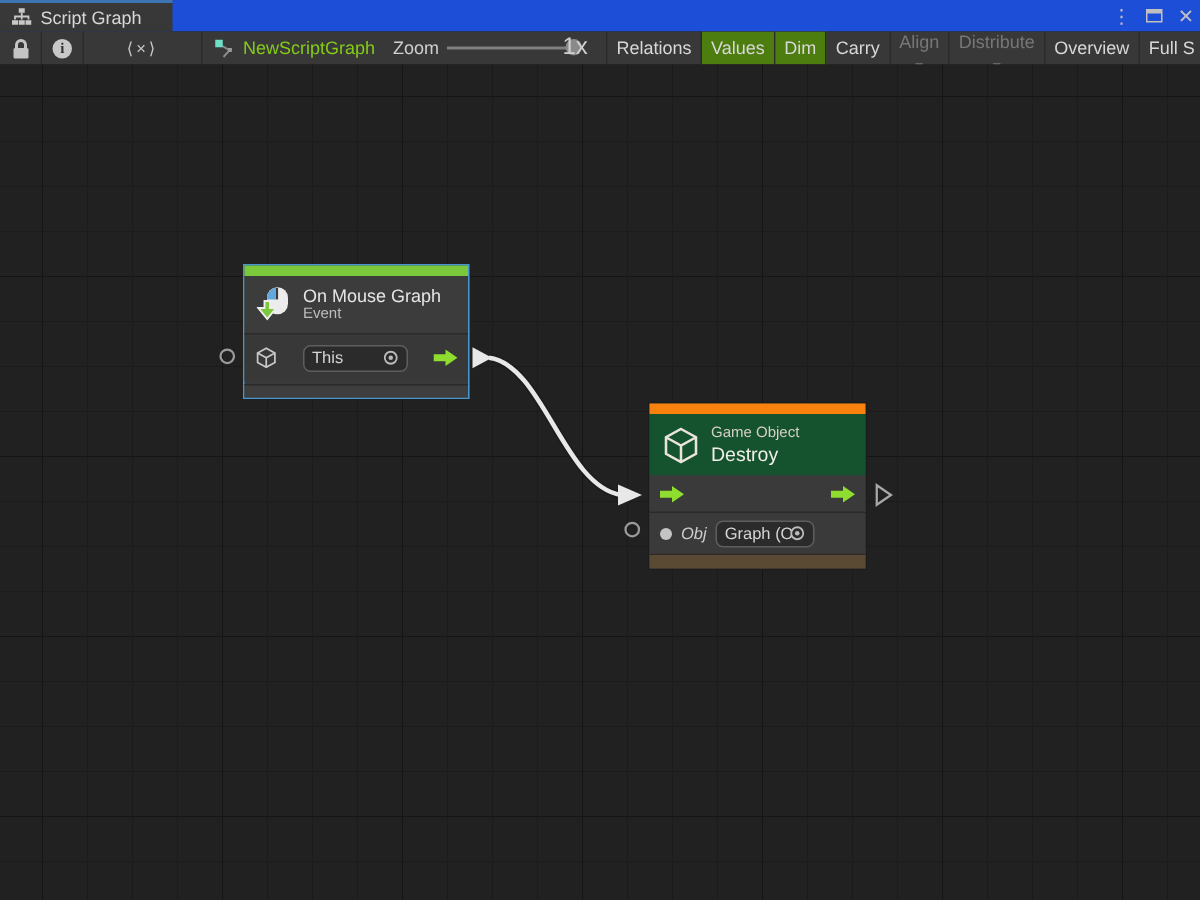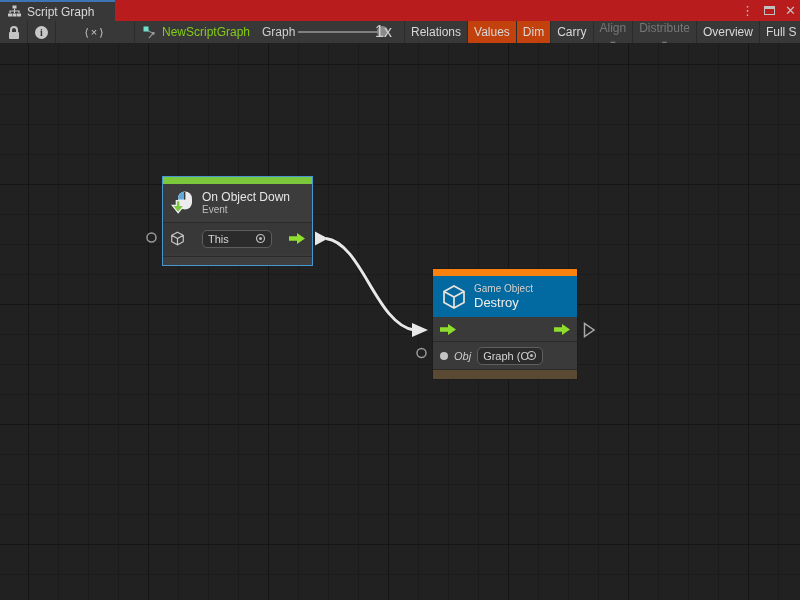--- a/index.html
+++ b/index.html
@@ -1,21 +1,21 @@
 <!DOCTYPE html>
 <html><head>
 <meta charset="utf-8">
 <style>
   * { margin:0; padding:0; box-sizing:border-box; }
   html,body { width:800px; height:600px; overflow:hidden; background:#191919;
     font-family:"Liberation Sans","DejaVu Sans",sans-serif; }
   .window { position:relative; width:800px; height:600px; background:#191919; }
 
   
-  .tabbar { position:absolute; left:0; top:0; width:800px; height:21px; background:#b91c1c; }
+  .tabbar { position:absolute; left:0; top:0; width:800px; height:21px; background:#1d4ed8; }
   .tab { position:absolute; left:0; top:0; height:21px; width:115px;
     background:#383838; border-top:2px solid #3C74B4; display:flex; align-items:center; padding:0 8px; gap:6px; }
   .tab-label { color:#D8D8D8; font-size:12px; white-space:nowrap; }
   .win-controls { position:absolute; right:4px; top:0; height:21px; display:flex; align-items:center; gap:10px; }
   .wc-glyph { color:#C0C0C0; font-size:13px; line-height:21px; }
   .wc-max { width:11px; height:9px; border:1px solid #C0C0C0; border-top:3px solid #C0C0C0; }
 
   
   .toolbar { position:absolute; left:0; top:21px; width:800px; height:22px; background:#383838; overflow:hidden; }
   .tb-seg { position:absolute; top:0; height:22px; display:flex; align-items:center; justify-content:center;
@@ -30,21 +30,21 @@
   .zoom-handle { position:absolute; left:242px; top:5px; width:11px; height:11px; border-radius:50%; background:#8A8A8A; }
   .zoom-value { position:absolute; left:240px; color:#CFCFCF; font-size:16px; }
   .lock-icon { position:relative; width:12px; height:13px; }
   .lock-shackle { position:absolute; left:2px; top:0; width:8px; height:7px; border:2px solid #C4C4C4; border-bottom:none; border-radius:4px 4px 0 0; }
   .lock-body { position:absolute; left:1px; top:6px; width:10px; height:7px; background:#C4C4C4; border-radius:1px; }
   .info-icon { width:13px; height:13px; border-radius:50%; background:#C8C8C8; color:#333; font-size:10px; font-weight:bold;
     display:flex; align-items:center; justify-content:center; font-family:"Liberation Serif",serif; }
   .tb-buttons { position:absolute; left:405px; top:0; height:22px; display:flex; }
   .tb-btn { height:22px; display:flex; align-items:center; padding:0 6px; gap:4px;
     color:#D8D8D8; font-size:12px; border-right:1px solid #2B2B2B; white-space:nowrap; }
-  .tb-btn.active { background:#c2410c; }
+  .tb-btn.active { background:#4d7c0f; }
   .tb-btn.disabled { color:#777777;flex-direction:column; }
   .caret { font-size:9px; }
 
   
   .canvas { position:absolute; left:0; top:43px; width:800px; height:557px; background-color:#212121;
     background-image:
       linear-gradient(#151515 1px, transparent 1px),
       linear-gradient(90deg, #151515 1px, transparent 1px),
       linear-gradient(#1B1B1B 1px, transparent 1px),
       linear-gradient(90deg, #1B1B1B 1px, transparent 1px);
@@ -52,21 +52,21 @@
     background-position:28px 21px,28px 21px,28px 21px,28px 21px; }
   .overlay-svg { position:absolute; left:0; top:0; width:800px; height:600px; pointer-events:none; }
 
   
   .node { position:absolute; display:flex; flex-direction:column; }
   .node-mouse { left:162px; top:176px; width:151px; height:90px; border:1px solid #4596D1; background:#3A3A3A; }
   .node-destroy { left:432px; top:268px; width:146px; height:112px; border:1px solid #1C1C1C; background:#3A3A3A; }
   .accent-bar { height:7px; width:100%; }
   .node-header { display:flex; align-items:center; gap:7px; padding:0 8px; }
   .nh-mouse { height:38px; background:#3C3C3C; }
-  .nh-destroy { height:41px; background:#0369a1; }
+  .nh-destroy { height:41px; background:#14532d; }
   .nh-text { display:flex; flex-direction:column; justify-content:center; }
   .node-title { color:#E6E6E6; font-size:12px; line-height:14px; white-space:nowrap; }
   .node-subtitle { color:#BDBDBD; font-size:10px; line-height:12px; }
   .node-category { color:#D6CFC6; font-size:10px; line-height:12px; }
   .node-title-lg { color:#F2EEE9; font-size:13px; line-height:15px; }
   .node-row { display:flex; align-items:center; padding:0 7px; background:#383838; border-top:1px solid #2A2A2A; }
   .row-this { height:32px; gap:17px; }
   .row-flow { height:24px; background:#3A3A3A; border-top:none; justify-content:space-between; }
   .row-obj { height:28px; background:#3A3A3A; gap:6px; }
   .node-footer { border-top:1px solid #2A2A2A; margin-top:auto; }
@@ -117,21 +117,21 @@
     <div class="tb-seg seg-code">
       <span>⟨×⟩</span>
     </div>
     <div class="tb-seg seg-graph" style="border-right:1px solid #2B2B2B;">
       <svg width="13" height="13" viewBox="0 0 13 13">
         <path d="M4 4 L10 7.5 L6 12" stroke="#8A8A8A" stroke-width="1.3" fill="none"></path>
         <rect x="0.5" y="0.5" width="5" height="5" fill="#6FE0C8"></rect>
         <rect x="9" y="6" width="2.6" height="2.6" fill="#9A9A9A"></rect>
       </svg>
       <span class="graph-name">NewScriptGraph</span>
-      <span class="zoom-label">Graph</span>
+      <span class="zoom-label">Zoom</span>
       <span class="zoom-track"></span>
       <span class="zoom-handle"></span>
       <span class="zoom-value">1x</span>
     </div>
     <div class="tb-buttons">
       <div class="tb-btn">
           <span>Relations</span>
         </div>
       <div class="tb-btn active">
           <span>Values</span>
@@ -178,21 +178,21 @@
   <div class="node node-mouse">
     <div class="accent-bar" style="background:#7CC83C"></div>
     <div class="node-header nh-mouse">
       <svg width="24" height="24" viewBox="0 0 24 24">
         <rect x="7" y="0.5" width="14" height="18" rx="7" fill="#ECECEC"></rect>
         <path d="M13.3 0.6 A7 7 0 0 0 7 7.5 L7 8.6 L13.3 8.6 Z" fill="#63A8DC"></path>
         <rect x="13" y="1" width="1.4" height="7.6" fill="#3C3C3C"></rect>
         <path d="M8.5 10 v5 h-4.5 l6.5 8 6.5 -8 h-4.5 v-5 z" fill="#7CC83C" stroke="#EDEDED" stroke-width="1.4" transform="translate(-2.5,0.5) scale(0.92)"></path>
       </svg>
       <div class="nh-text">
-        <span class="node-title">On Object Down</span>
+        <span class="node-title">On Mouse Graph</span>
         <span class="node-subtitle">Event</span>
       </div>
     </div>
     <div class="node-row row-this">
       <svg width="15" height="15" viewBox="0 0 26 26">
         <path d="M13 2 L23 7.5 V18.5 L13 24 L3 18.5 V7.5 Z M3 7.5 L13 13 L23 7.5 M13 13 V24" fill="none" stroke="#C8C8C8" stroke-width="2"></path>
       </svg>
       <div class="field field-this">
         <span class="field-text">This</span>
         <svg width="11" height="11" viewBox="0 0 11 11">

